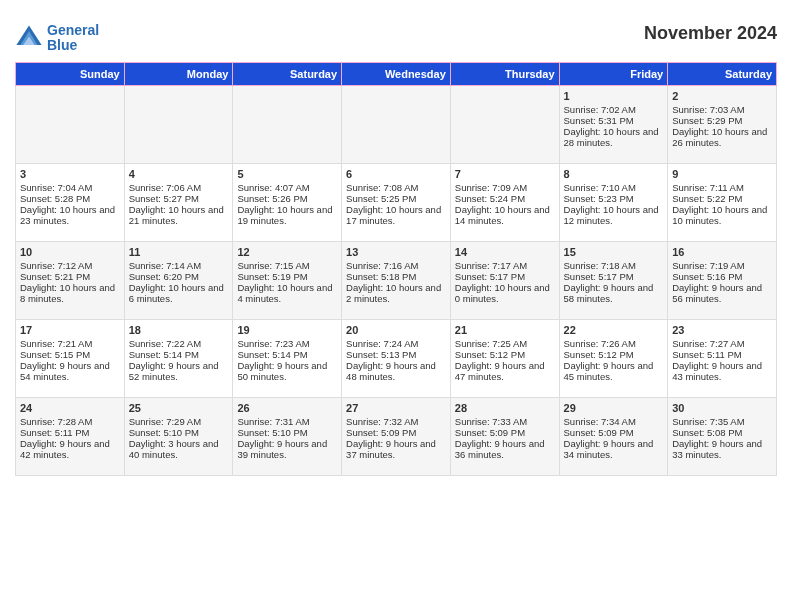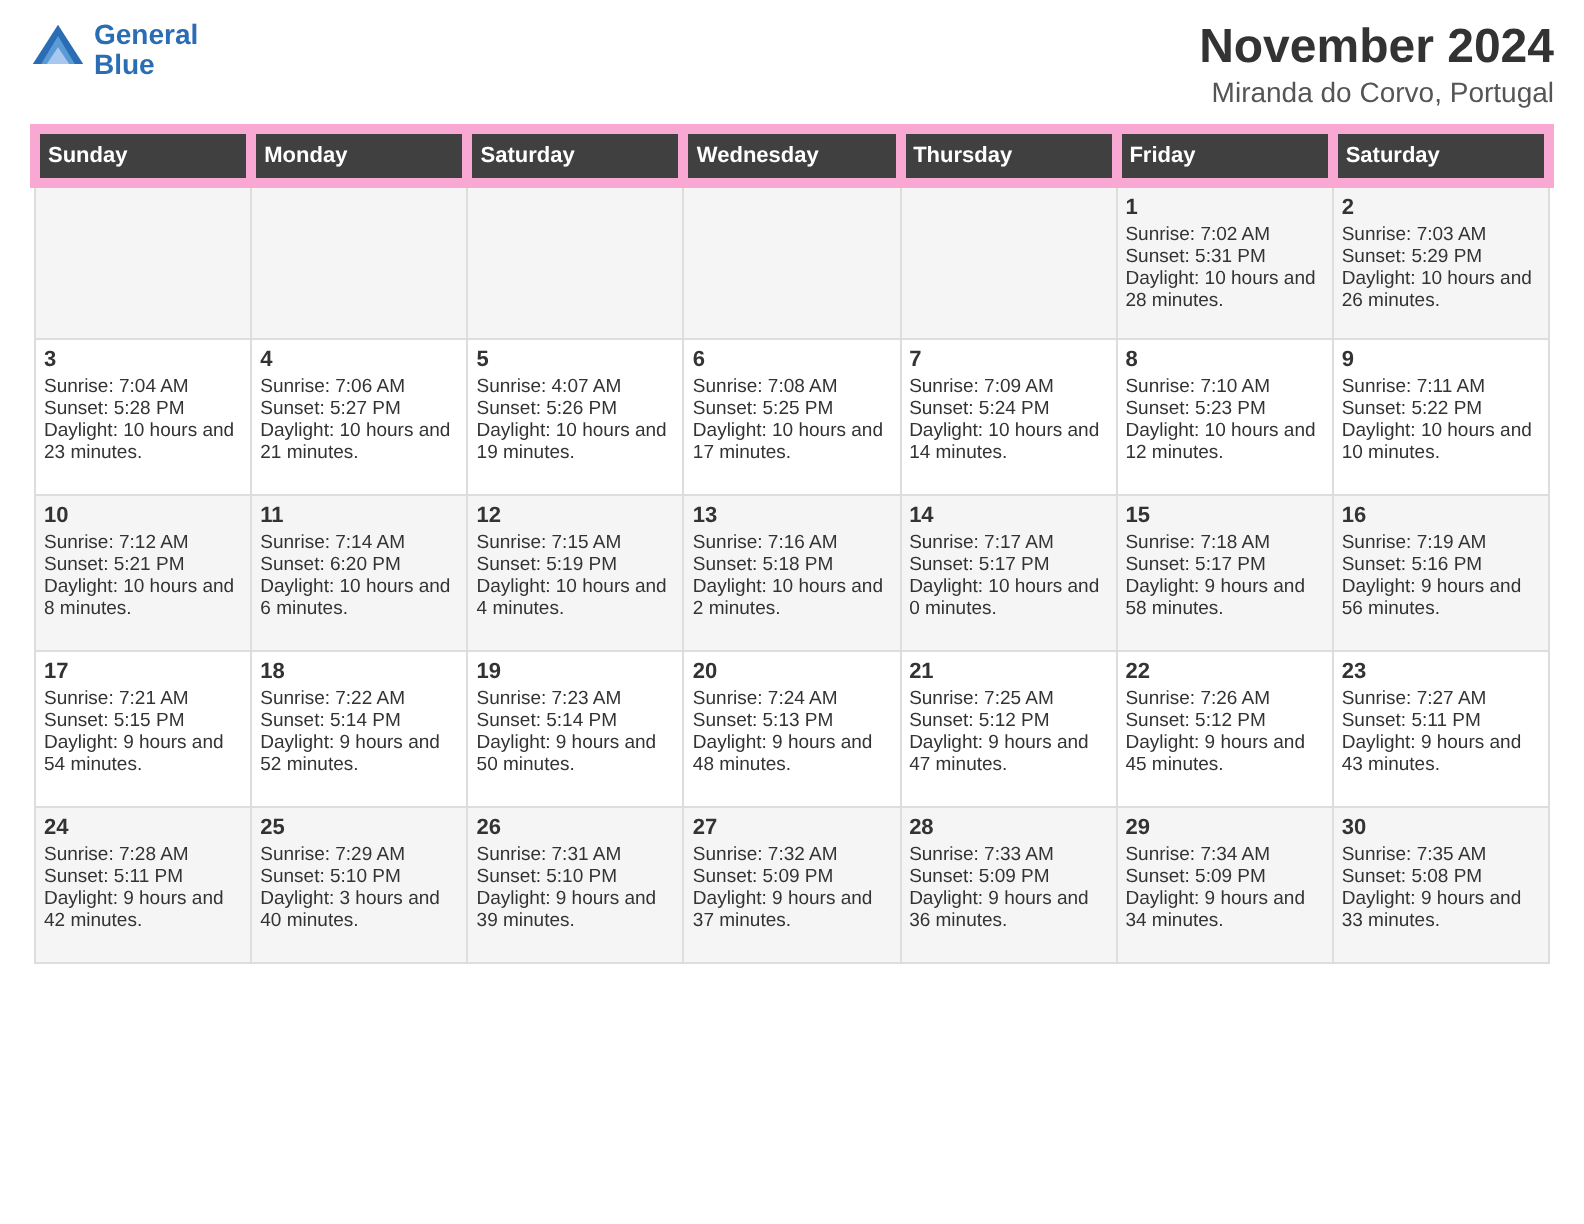--- a/index.html
+++ b/index.html
@@ -6,20 +6,21 @@
     body {
       font-family: Arial, sans-serif;
       background: #fff;
       width: 792px;
       height: 612px;
       overflow: hidden;
     }
     .container {
       width: 792px;
       padding: 10px 15px;
+      margin-top: 13px;
     }
     .header {
       display: flex;
       justify-content: space-between;
       align-items: flex-start;
       margin-bottom: 8px;
     }
     .logo {
       display: flex;
       align-items: center;
@@ -35,41 +36,41 @@
       color: #2a6db5;
     }
     .logo-icon {
       width: 28px;
       height: 28px;
     }
     .title-block {
       text-align: right;
     }
     .month-title {
-      font-size: 24px;
+      font-size: 18px;
       font-weight: bold;
       color: #333;
     }
     .location {
       font-size: 14px;
       color: #555;
     }
     table {
       width: 100%;
       border-collapse: collapse;
       table-layout: fixed;
     }
     thead th {
-      background-color: #404040;
+      background-color: #1d4ed8;
       color: white;
       font-size: 11px;
       font-weight: bold;
       padding: 5px 4px;
-      text-align: left;
-      border: 5px solid #f9a8d4;
+      text-align: right;
+      border: 1px solid #f9a8d4;
     }
     tbody tr {
       border-bottom: 1px solid #ccc;
     }
     tbody td {
       vertical-align: top;
       padding: 4px 4px;
       font-size: 9.5px;
       color: #333;
       border: 1px solid #ddd;
@@ -103,21 +104,20 @@
         <polygon points="20,10 32,30 8,30" fill="#5b9bd5"></polygon>
         <polygon points="20,18 28,30 12,30" fill="#a8c8f0"></polygon>
       </svg>
       <div class="logo-text">
         <div><span>General</span></div>
         <div><span>Blue</span></div>
       </div>
     </div>
     <div class="title-block">
       <div class="month-title">November 2024</div>
-      <div class="location">Miranda do Corvo, Portugal</div>
     </div>
   </div>
 
   <table>
     <thead>
       <tr>
         <th>Sunday</th>
         <th>Monday</th>
         <th>Saturday</th>
         <th>Wednesday</th>

